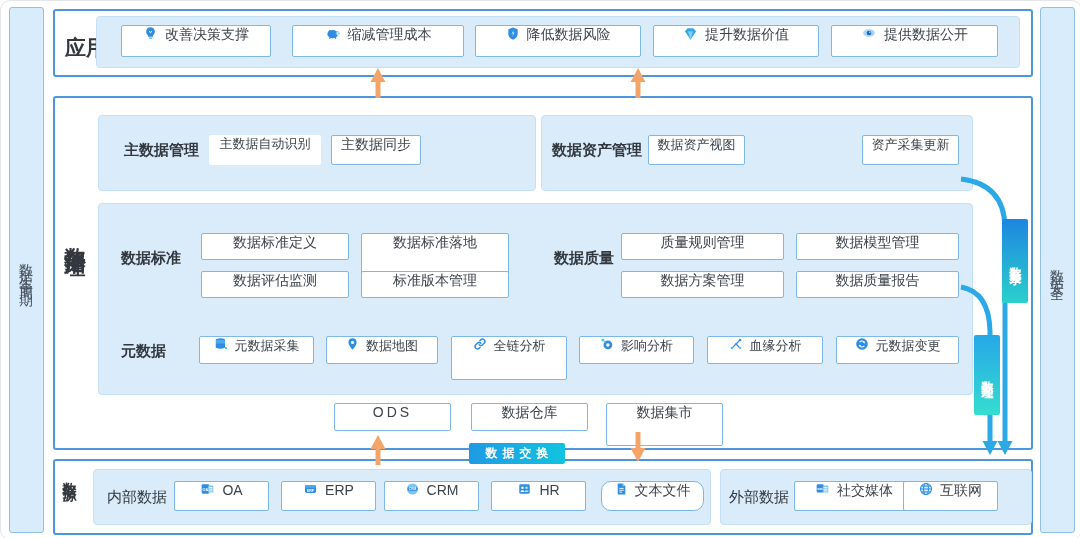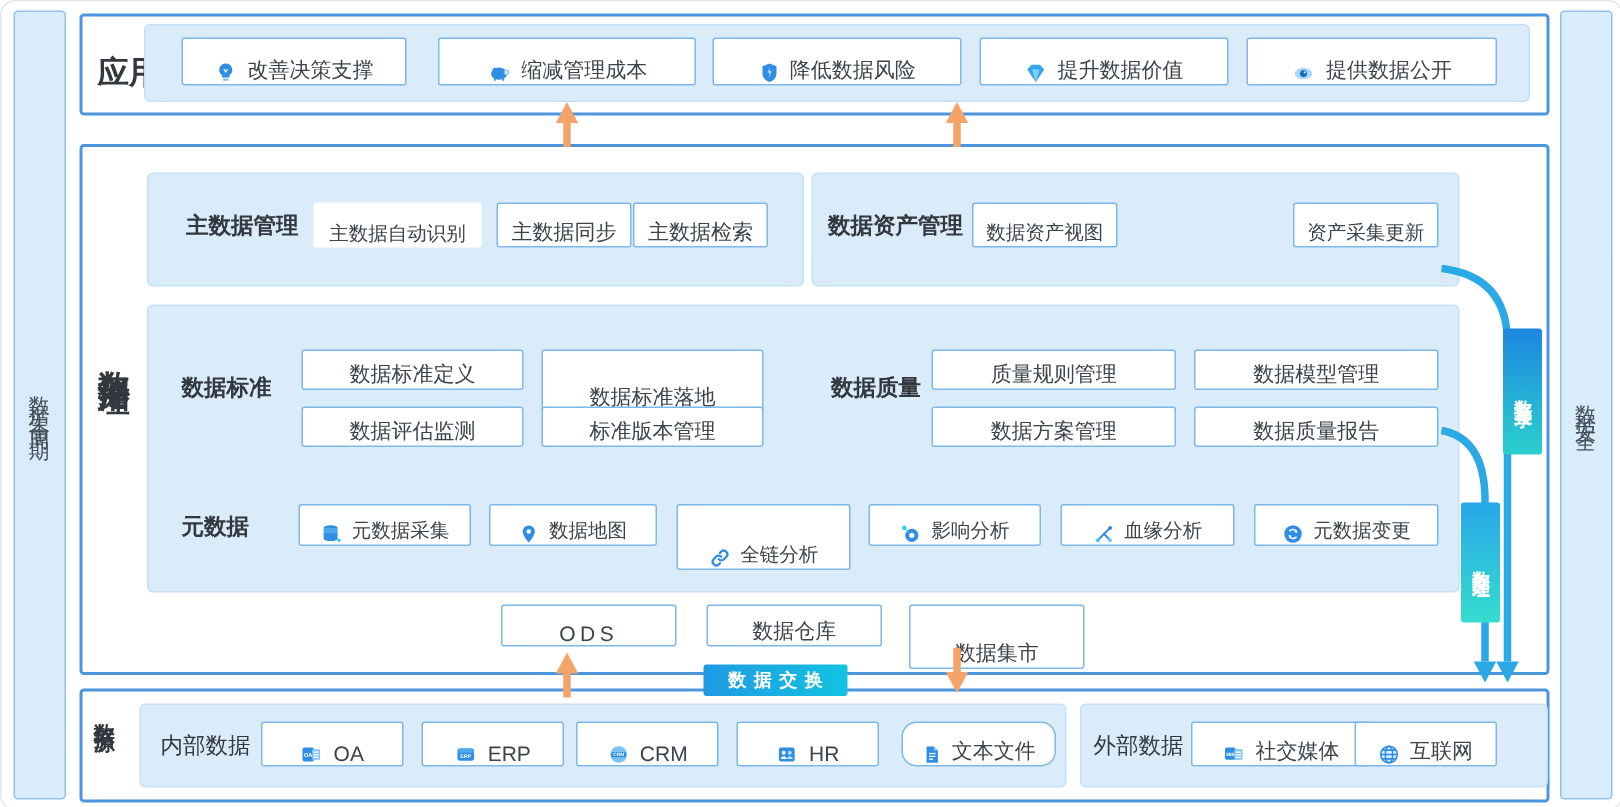--- a/index.html
+++ b/index.html
@@ -5,21 +5,21 @@
   html,body{margin:0;padding:0;background:#fff;font-family:"Liberation Sans","DejaVu Sans",sans-serif;}
   #app{position:relative;width:1080px;height:538px;background:#fff;border:1px solid #e4e6ea;border-radius:10px;overflow:hidden;}
   .vbar{position:absolute;top:6px;width:33px;height:524px;background:#d9ecfb;border:1px solid #8fc0e8;border-radius:3px;
         display:flex;align-items:center;justify-content:center;}
   .vbar .vtxt{writing-mode:vertical-rl;text-orientation:upright;letter-spacing:6px;font-size:14px;color:#46505c;}
   .section{position:absolute;background:#fff;border:2px solid #4b96dc;border-radius:3px;}
   .sec-label{position:absolute;font-size:21px;font-weight:600;color:#33383f;}
   .v-label{writing-mode:vertical-rl;text-orientation:upright;letter-spacing:3px;}
   .panel{position:absolute;background:#daecfa;border:1px solid #c3e0f5;border-radius:4px;}
   .grp-label{position:absolute;font-size:15px;color:#33383f;font-weight:600;white-space:nowrap;}
-  .chip{position:absolute;background:#fff;border:1px solid #7db8e6;border-radius:2px;display:flex;align-items:flex-end;
+  .chip{position:absolute;background:#fff;border:1px solid #7db8e6;border-radius:2px;display:flex;align-items:flex-start;
         justify-content:center;gap:7px;font-size:14px;color:#3c434b;white-space:nowrap;box-sizing:border-box;}
   .chip.small{font-size:13px;}
   .chip.plain{border:none;}
   .chip .ic{display:flex;align-items:center;}
   .chip.spread{letter-spacing:3px;}
   .badge-h{position:absolute;background:linear-gradient(90deg,#1f9ae4,#12c3e0);color:#fff;font-size:12px;font-weight:bold;
         letter-spacing:5px;display:flex;align-items:center;justify-content:center;border-radius:2px;z-index:6;padding-left:5px;box-sizing:border-box;}
   .badge-v{position:absolute;color:#fff;font-size:12px;font-weight:bold;display:flex;align-items:center;justify-content:center;
         border-radius:2px;z-index:6;}
   .badge-v .vtxt{writing-mode:vertical-rl;text-orientation:upright;letter-spacing:2px;}
@@ -102,23 +102,20 @@
     <div class="panel" style="left:43px;top:105px;width:873px;height:190px;"></div>
   </div>
 
   <div class="grp-label" style="left:123px;top:140px;">主数据管理</div>
   <div class="chip plain small" style="left:208px;top:134px;width:112px;height:30px;">
     <span>主数据自动识别</span>
   </div>
   <div class="chip" style="left:330px;top:134px;width:90px;height:30px;">
     <span>主数据同步</span>
   </div>
-  <div class="chip" style="left:421px;top:134px;width:90px;height:30px;">
-    <span>主数据检索</span>
-  </div>
 
   <div class="grp-label" style="left:551px;top:140px;">数据资产管理</div>
   <div class="chip small" style="left:647px;top:134px;width:97px;height:30px;">
     <span>数据资产视图</span>
   </div>
   <div class="chip small" style="left:861px;top:134px;width:97px;height:30px;">
     <span>资产采集更新</span>
   </div>
 
   <div class="grp-label" style="left:120px;top:248px;">数据标准</div>

